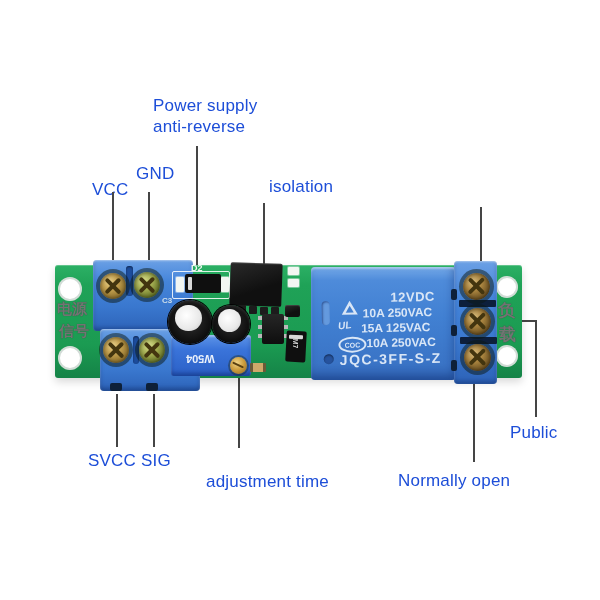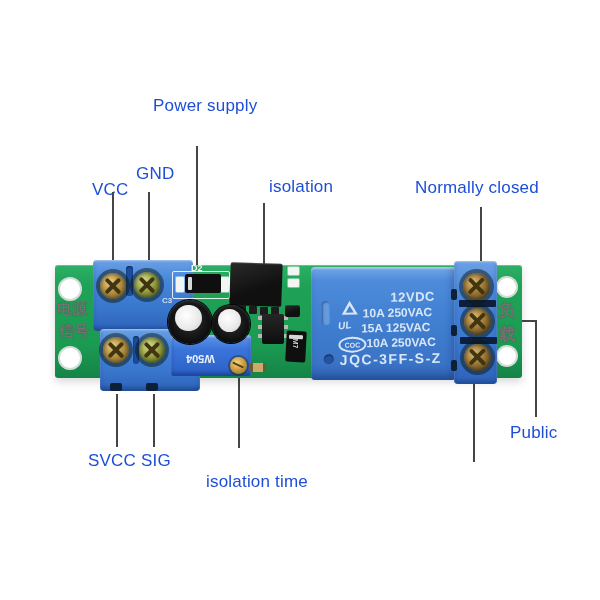--- a/index.html
+++ b/index.html
@@ -92,27 +92,28 @@
         box-shadow:inset 1px 1px 2px rgba(0,20,80,.5);}
   .rdot{position:absolute;width:10px;height:10px;border-radius:50%;background:#26539e;
         box-shadow:inset 0 1px 2px rgba(0,0,0,.5);}
 </style>
 </head>
 <body>
 
 <div class="canvas">
 
   <div class="lbl" style="left:153px;top:96px;">Power supply</div>
+  <div class="lbl" style="left:153px;top:117px;">anti-reverse</div>
   <div class="lbl" style="left:92px;top:164px;margin-top:16px;">VCC</div>
   <div class="lbl" style="left:136px;top:164px;">GND</div>
   <div class="lbl" style="left:237px;top:177px;margin-left:32px;">isolation</div>
-  <div class="lbl" style="left:415px;top:178px;">Normally closed</div>
   <div class="lbl" style="left:88px;top:451px;">SVCC</div>
   <div class="lbl" style="left:141px;top:451px;">SIG</div>
-  <div class="lbl" style="left:206px;top:472px;">isolation time</div>
+  <div class="lbl" style="left:206px;top:472px;">adjustment time</div>
+  <div class="lbl" style="left:398px;top:471px;">Normally open</div>
   <div class="lbl" style="left:510px;top:423px;">Public</div>
 
   <div class="lead v" style="left:112px;top:192px;height:80px;"></div>
   <div class="lead v" style="left:148px;top:192px;height:80px;"></div>
   <div class="lead v" style="left:196px;top:146px;height:124px;"></div>
   <div class="lead v" style="left:263px;top:203px;height:67px;"></div>
   <div class="lead v" style="left:480px;top:207px;height:61px;"></div>
   <div class="lead v" style="left:116px;top:394px;height:53px;"></div>
   <div class="lead v" style="left:153px;top:394px;height:53px;"></div>
   <div class="lead v" style="left:238px;top:378px;height:70px;"></div>

